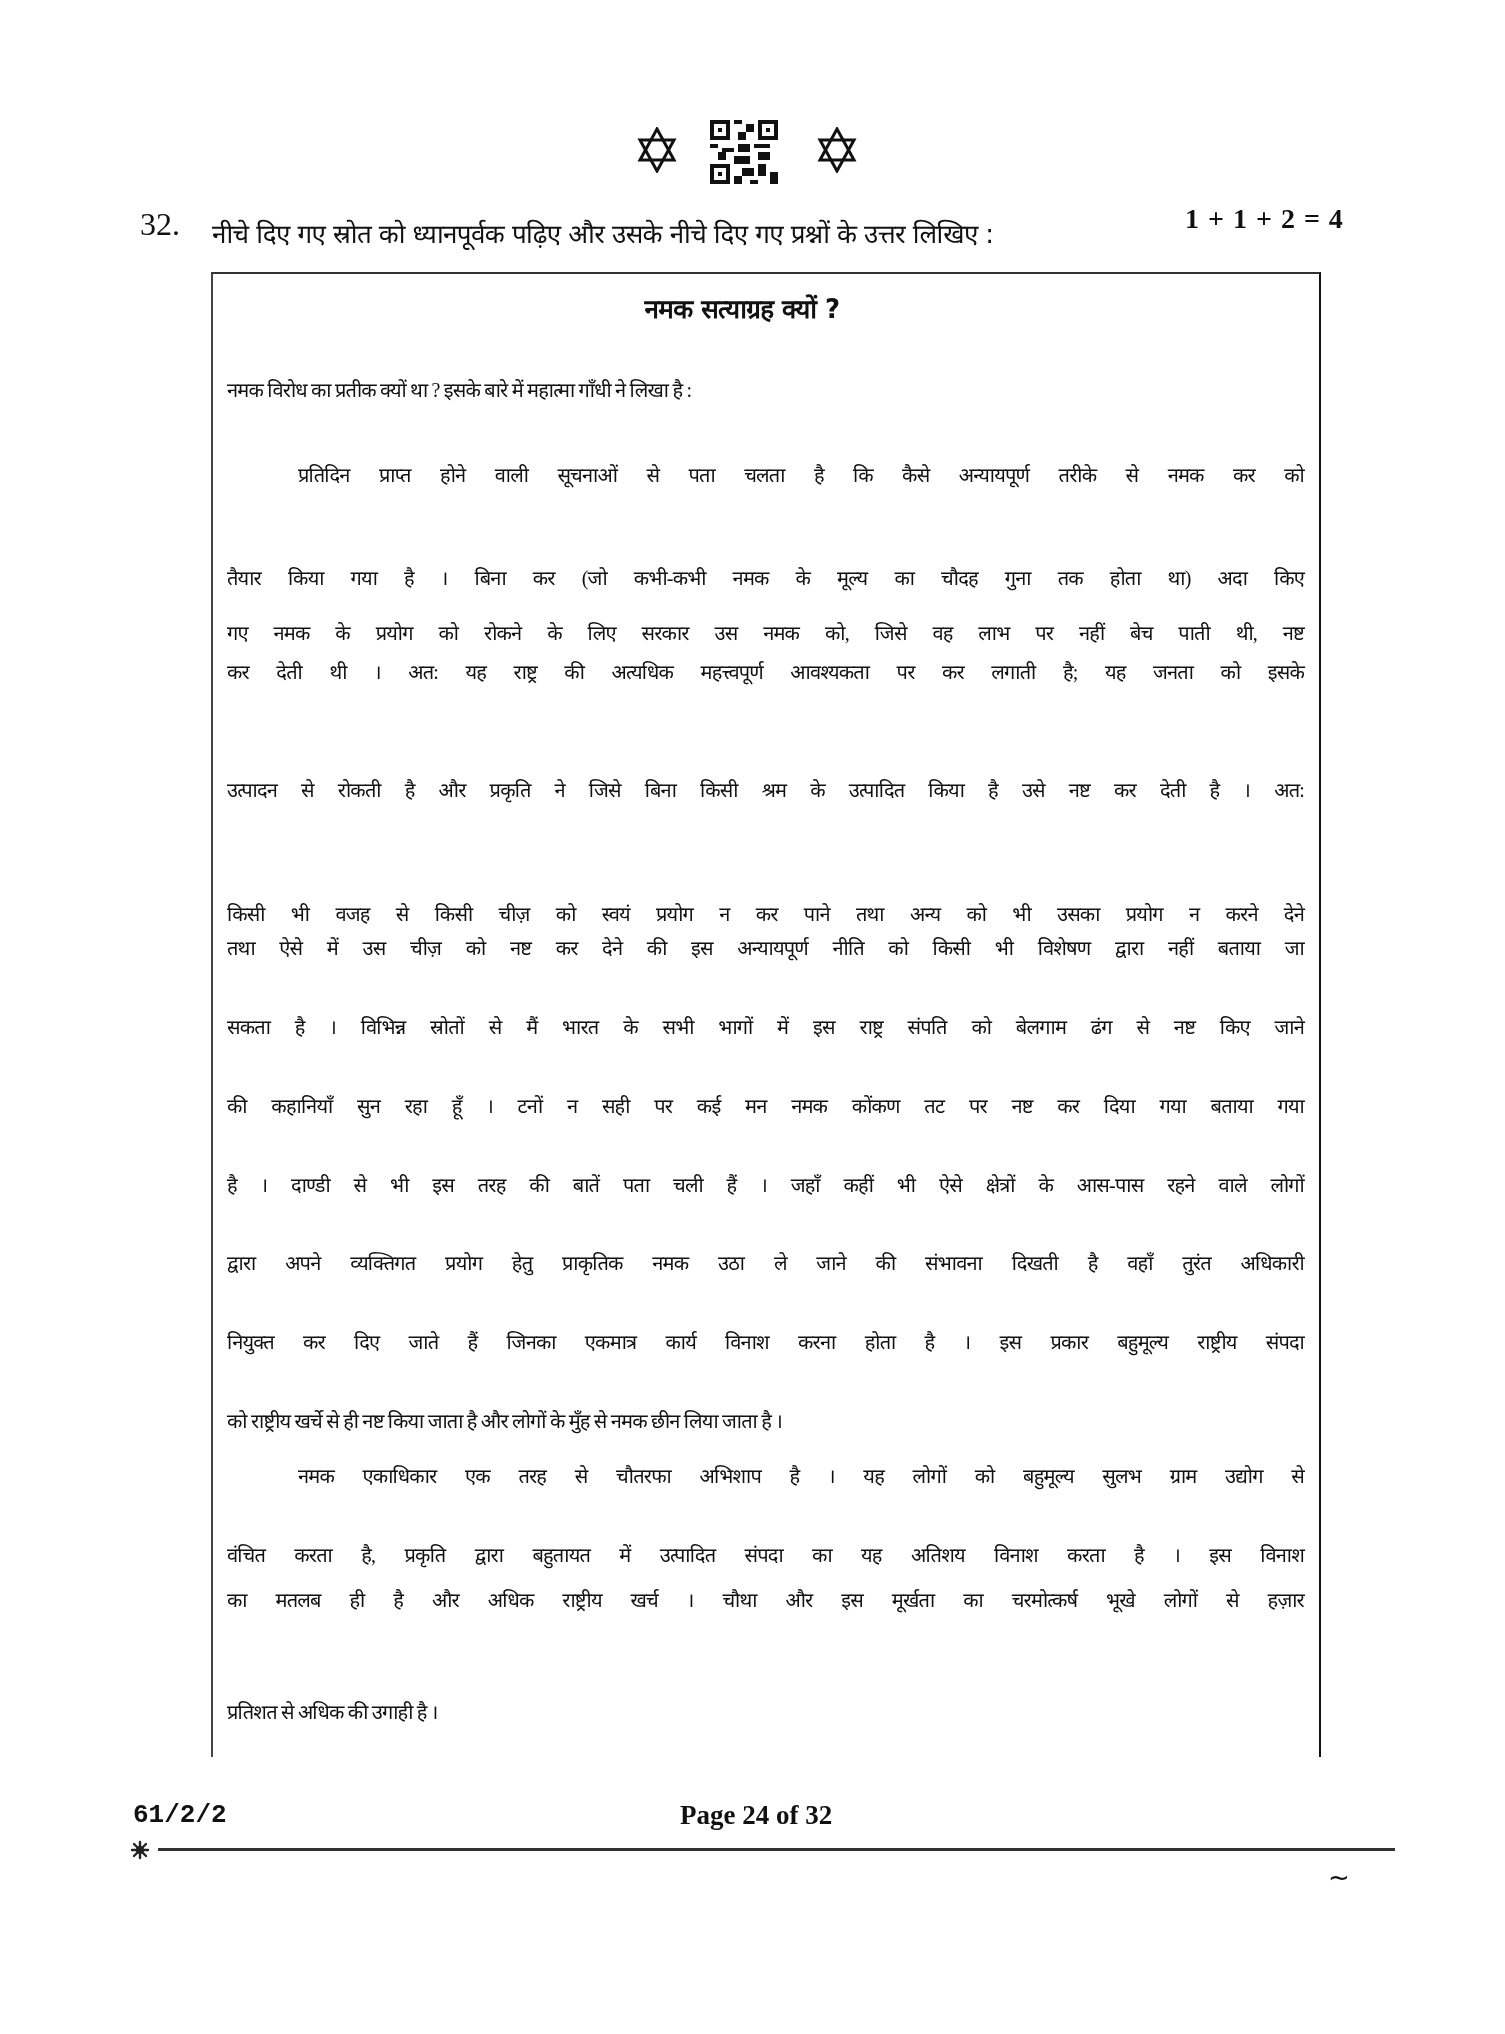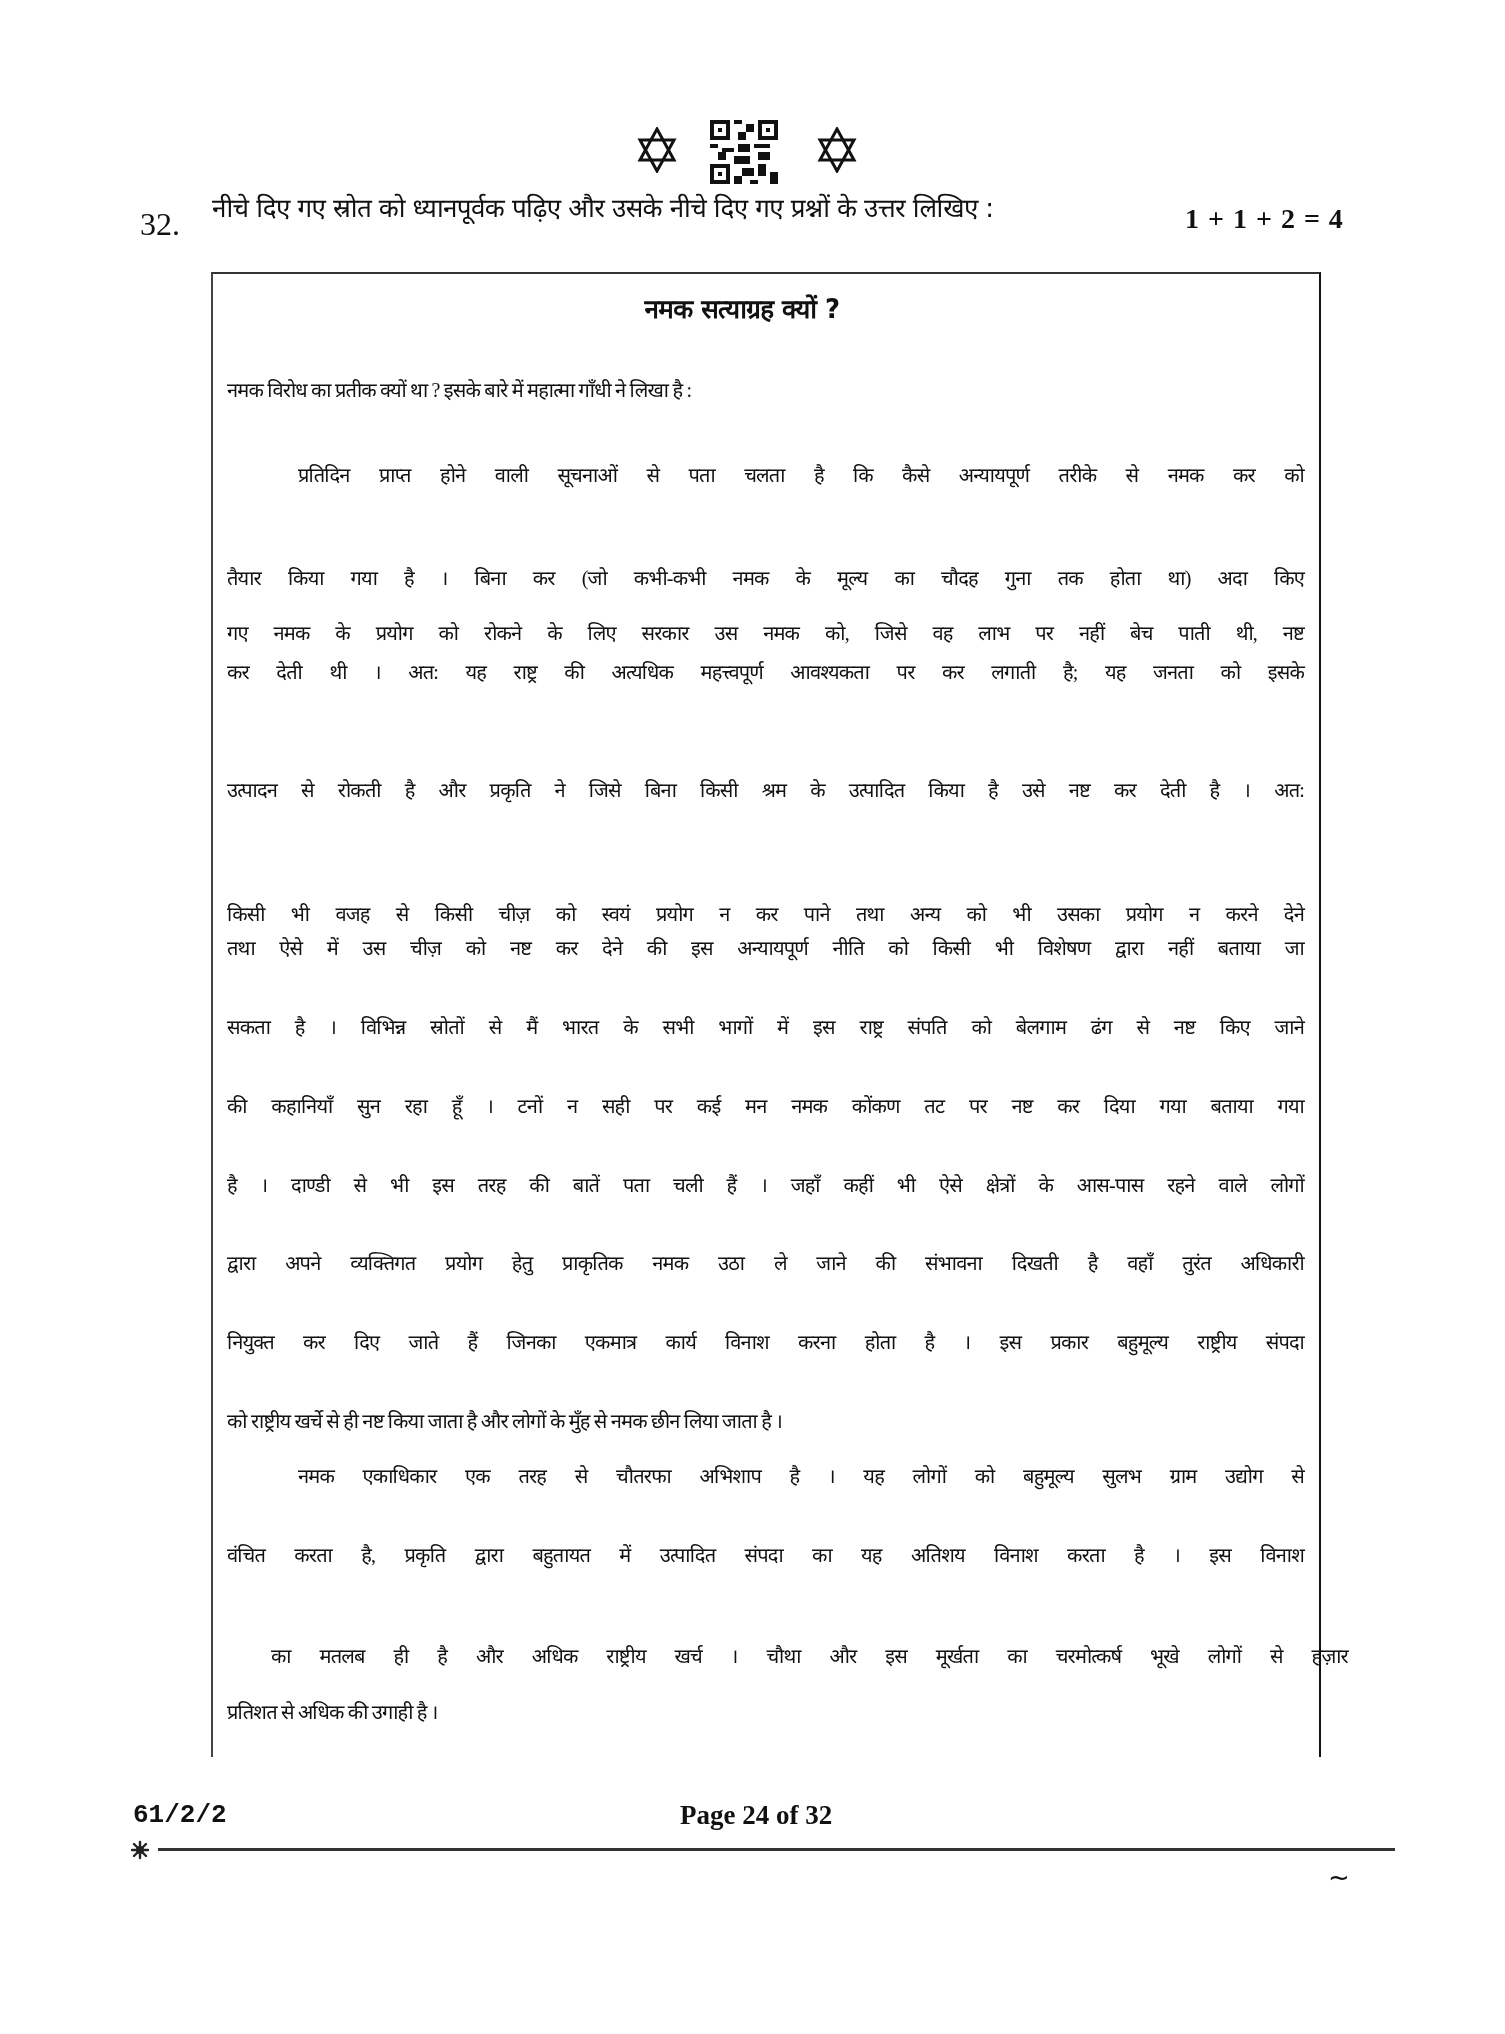--- a/index.html
+++ b/index.html
@@ -2,21 +2,21 @@
 <html><head>
   <meta charset="utf-8">
   <style>
     html, body { margin: 0; padding: 0; background: #ffffff; }
     body { width: 1505px; height: 2034px; position: relative; overflow: hidden;
            font-family: "DejaVu Serif", "Liberation Serif", serif; color: #111; }
     .abs { position: absolute; white-space: nowrap; }
     .star { position: absolute; width: 40px; height: 46px; }
     .qr { position: absolute; left: 710px; top: 120px; width: 68px; height: 64px; }
     .qnum { left: 140px; top: 206px; font-size: 32px; font-family: "Liberation Serif", serif; }
-    .qtext { left: 212px; top: 189px; font-size: 26px; font-family: "DejaVu Sans", sans-serif; letter-spacing: -0.6px; }
+    .qtext { left: 212px; top: 215px; font-size: 26px; font-family: "DejaVu Sans", sans-serif; letter-spacing: -0.6px; }
     .marks { left: 1185px; top: 203px; font-size: 28px; font-weight: bold; font-family: "Liberation Serif", serif; word-spacing: 2px; }
     .box { position: absolute; left: 211px; top: 272px; width: 1106px; height: 1483px;
            border-top: 2px solid #333; border-left: 2px solid #444; border-right: 2px solid #111; }
     .line { position: absolute; left: 227px; width: 1077px; font-size: 20px;
             font-family: Liberation Serif, serif; letter-spacing: -0.8px;
             text-align: justify; text-align-last: justify; white-space: nowrap; height: 40px; line-height: 40px; }
     .line.last { text-align-last: left; }
     .line.indent { left: 298px; width: 1006px; }
     .heading { position: absolute; left: 211px; width: 1062px; top: 290px; text-align: center;
                font-size: 26px; font-weight: bold; font-family: "DejaVu Sans", sans-serif; letter-spacing: -0.6px; }
@@ -84,21 +84,21 @@
   <div class="line" style="top:1086px;">की कहानियाँ सुन रहा हूँ । टनों न सही पर कई मन नमक कोंकण तट पर नष्ट कर दिया गया बताया गया</div>
   <div class="line" style="top:1165px;">है । दाण्डी से भी इस तरह की बातें पता चली हैं । जहाँ कहीं भी ऐसे क्षेत्रों के आस-पास रहने वाले लोगों</div>
   <div class="line" style="top:1243px;">द्वारा अपने व्यक्तिगत प्रयोग हेतु प्राकृतिक नमक उठा ले जाने की संभावना दिखती है वहाँ तुरंत अधिकारी</div>
   <div class="line" style="top:1322px;">नियुक्त कर दिए जाते हैं जिनका एकमात्र कार्य विनाश करना होता है । इस प्रकार बहुमूल्य राष्ट्रीय संपदा</div>
   <div class="line last" style="top:1401px;">को राष्ट्रीय खर्चे से ही नष्ट किया जाता है और लोगों के मुँह से नमक छीन लिया जाता है ।</div>
 </div>
 
 <div>
   <div class="line indent" style="top:1456px;">नमक एकाधिकार एक तरह से चौतरफा अभिशाप है । यह लोगों को बहुमूल्य सुलभ ग्राम उद्योग से</div>
   <div class="line" style="top:1535px;">वंचित करता है, प्रकृति द्वारा बहुतायत में उत्पादित संपदा का यह अतिशय विनाश करता है । इस विनाश</div>
-  <div class="line" style="top:1636px;margin-left:44px;">का मतलब ही है और अधिक राष्ट्रीय खर्च । चौथा और इस मूर्खता का चरमोत्कर्ष भूखे लोगों से हज़ार</div>
+  <div class="line" style="top:1580px;">का मतलब ही है और अधिक राष्ट्रीय खर्च । चौथा और इस मूर्खता का चरमोत्कर्ष भूखे लोगों से हज़ार</div>
   <div class="line last" style="top:1692px;">प्रतिशत से अधिक की उगाही है ।</div>
 </div>
 
 <div class="abs footer-code">61/2/2</div>
 <div class="abs footer-page">Page 24 of 32</div>
 <svg class="flower" viewBox="0 0 20 20">
   <circle cx="10" cy="10" r="4" fill="#222"></circle>
   <g stroke="#222" stroke-width="2.4" stroke-linecap="round">
     <line x1="10" y1="2" x2="10" y2="18"></line>
       <line x1="2" y1="10" x2="18" y2="10"></line>

